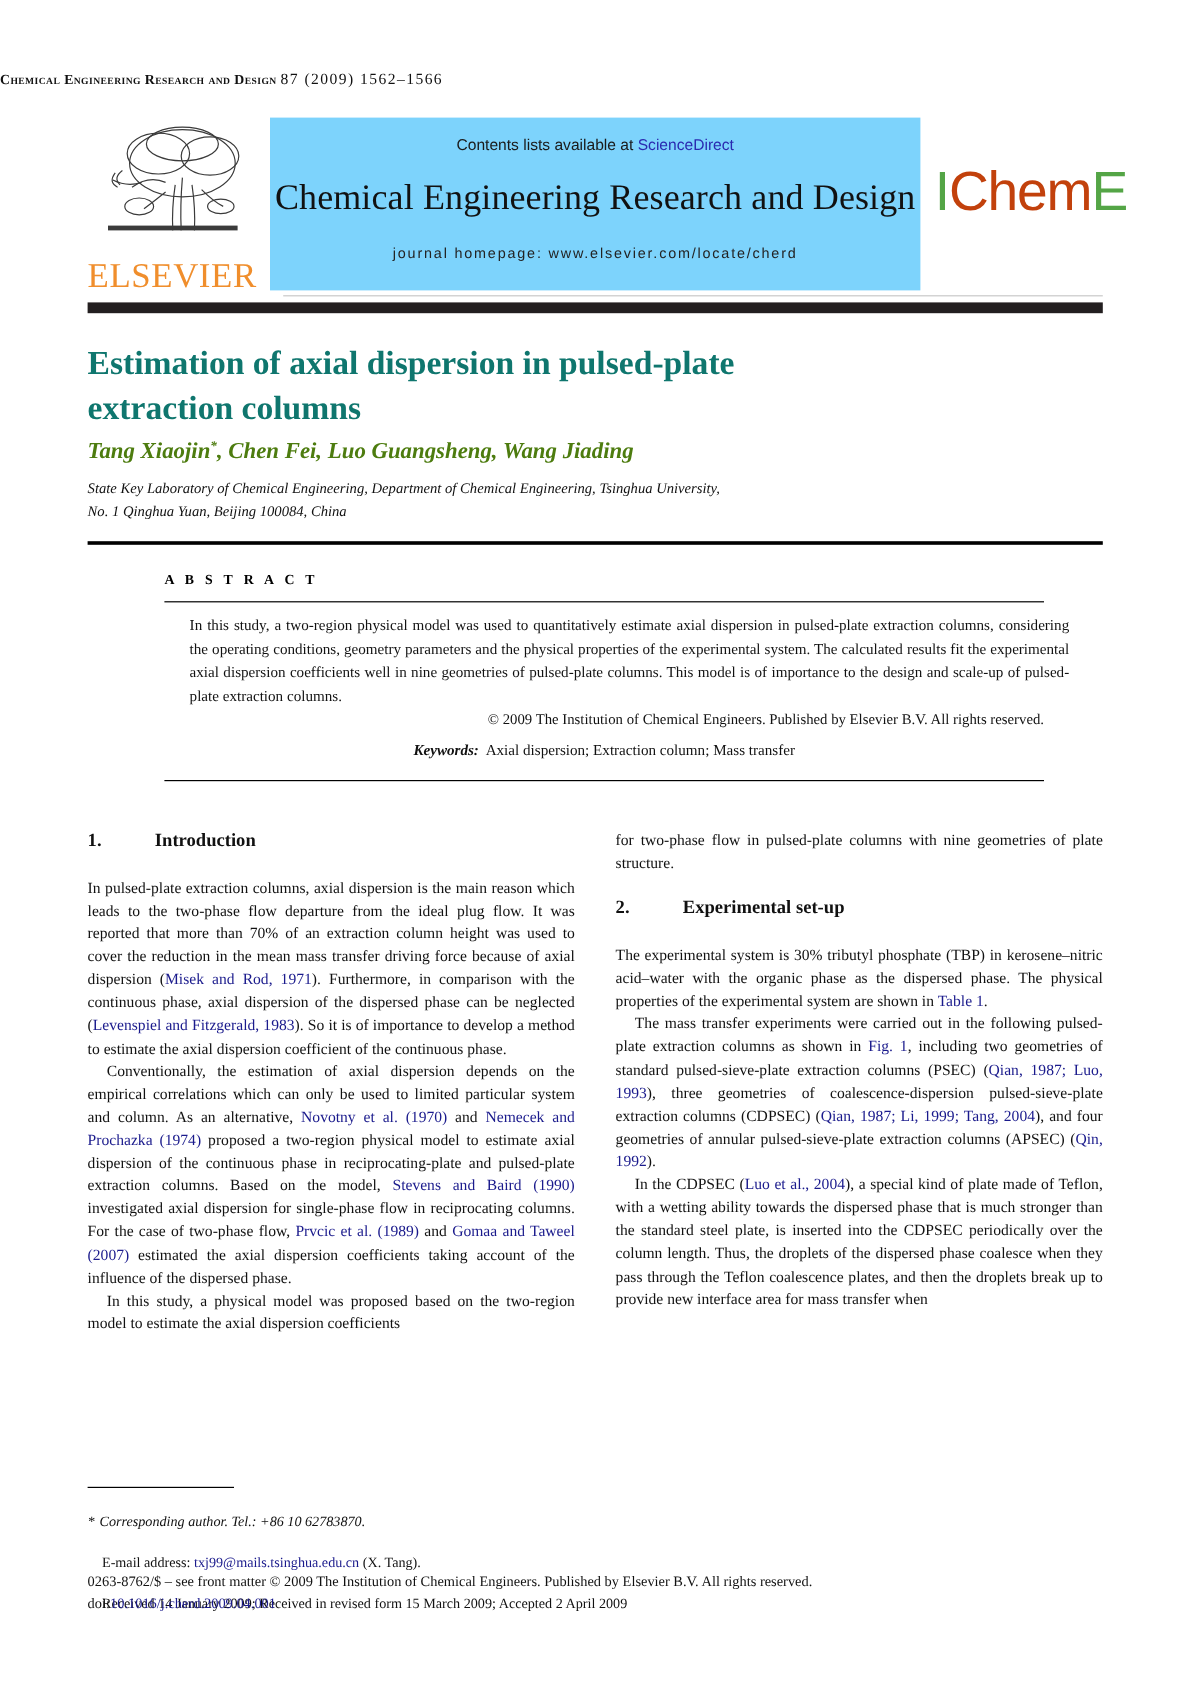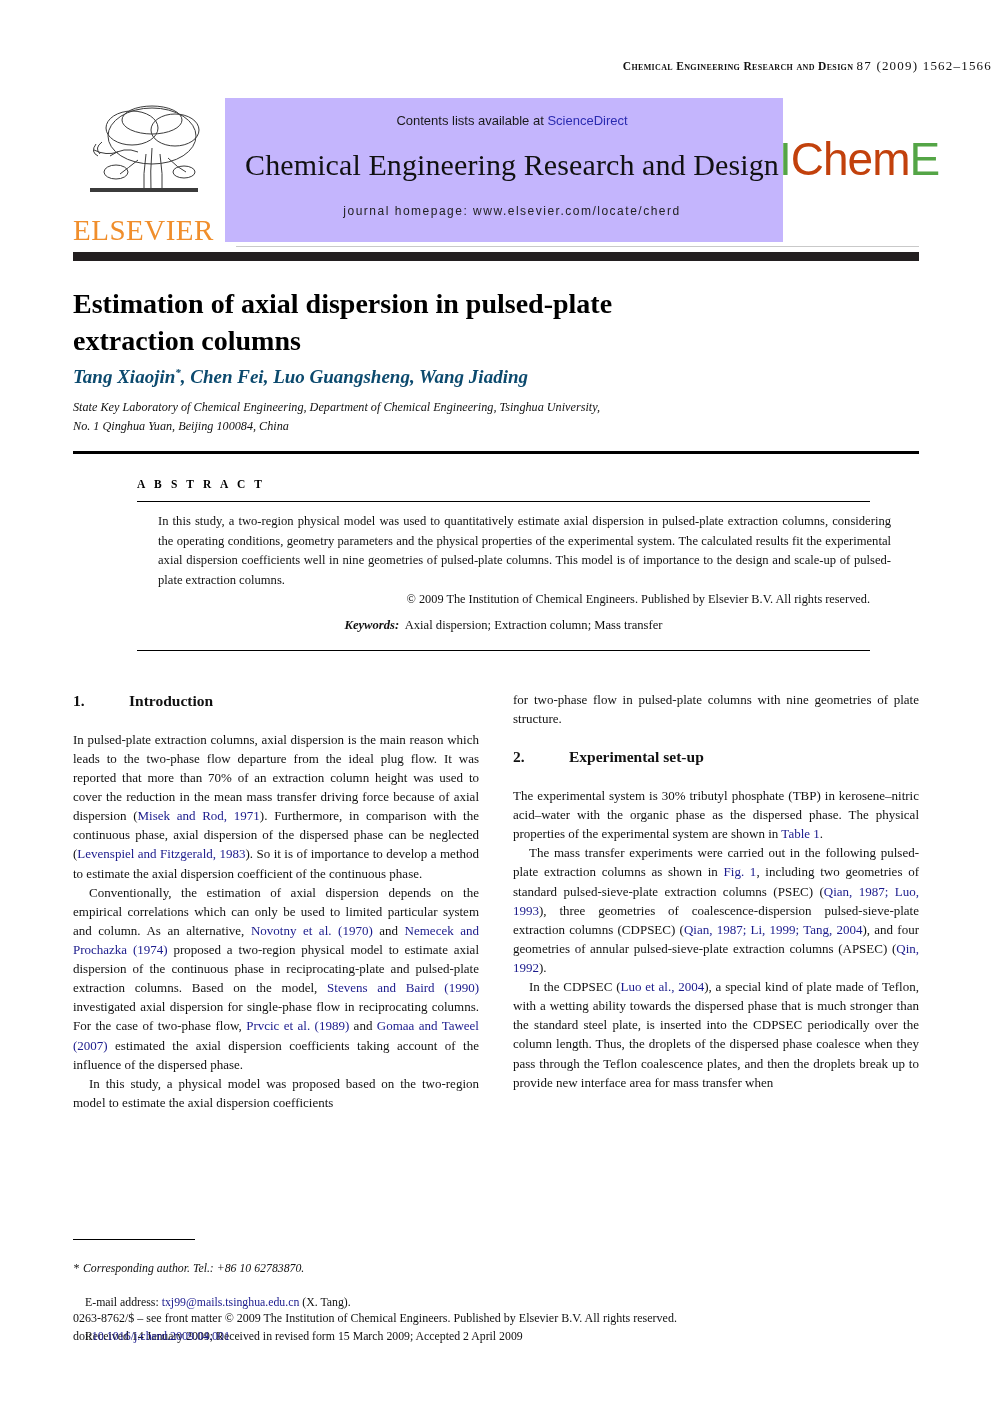--- a/index.html
+++ b/index.html
@@ -20,21 +20,21 @@
     left: 0; top: 0;
     width: 992px;
     height: 1403px;
   }
 
   
   .runhead {
     position: absolute;
     left: 0; top: 58px;
     width: 992px;
-    text-align: right;
+    text-align: left;
     font-variant: small-caps;
     font-size: 11.5px;
     letter-spacing: 0.35px;
     font-weight: bold;
     color: #111;
   }
   .runhead .vol { font-variant: normal; letter-spacing: 1.2px; font-weight: normal; font-size: 13px;}
 
   
   .masthead {
@@ -63,23 +63,22 @@
     font-family: Liberation Serif, serif;
     font-size: 29px;
     letter-spacing: 0.5px;
   }
 
   .journal-band {
     position: absolute;
     left: 152px; top: 2px;
     width: 542px;
     height: 144px;
-    background: #c4b5fd;
+    background: #7dd3fc;
     text-align: center;
-    padding-left: 16px;
   }
   .contents-line {
     margin-top: 15px;
     font-family: "Liberation Sans", sans-serif;
     font-size: 13px;
     color: #1a1a1a;
   }
   .sd-link { color: #2a2ab0; }
   .journal-title {
     margin-top: 20px;
@@ -147,31 +146,31 @@
 
   
   .title {
     position: absolute;
     left: 73px; top: 266px;
     width: 620px;
     font-family: "Liberation Serif", serif;
     font-weight: bold;
     font-size: 28px;
     line-height: 1.34;
-    color: #000000;
+    color: #0f766e;
   }
   .authors {
     position: absolute;
     left: 73px; top: 366px;
     width: 700px;
     font-family: "Liberation Serif", serif;
     font-style: italic;
     font-weight: bold;
     font-size: 19px;
-    color: #0c4a6e;
+    color: #4d7c0f;
   }
   .authors sup { font-size: 11px; vertical-align: super; }
   .affiliation {
     position: absolute;
     left: 73px; top: 398px;
     width: 700px;
     font-family: "Liberation Serif", serif;
     font-style: italic;
     font-size: 12.2px;
     line-height: 1.55;

